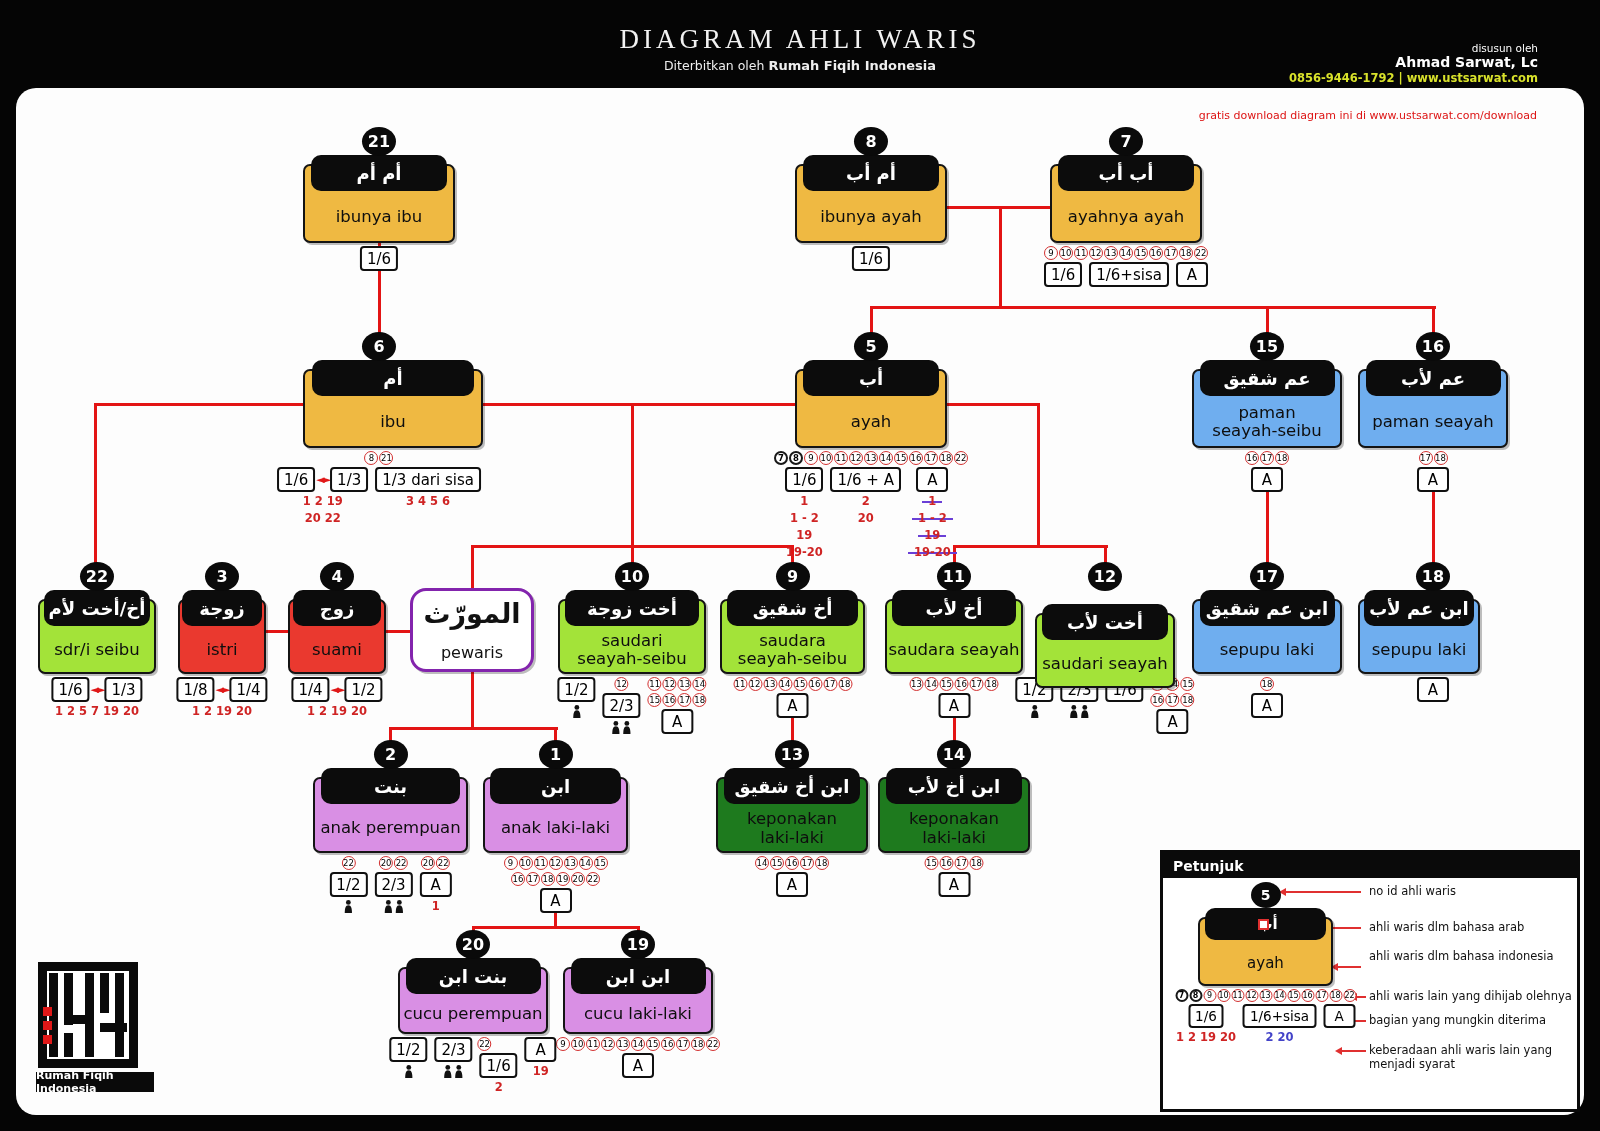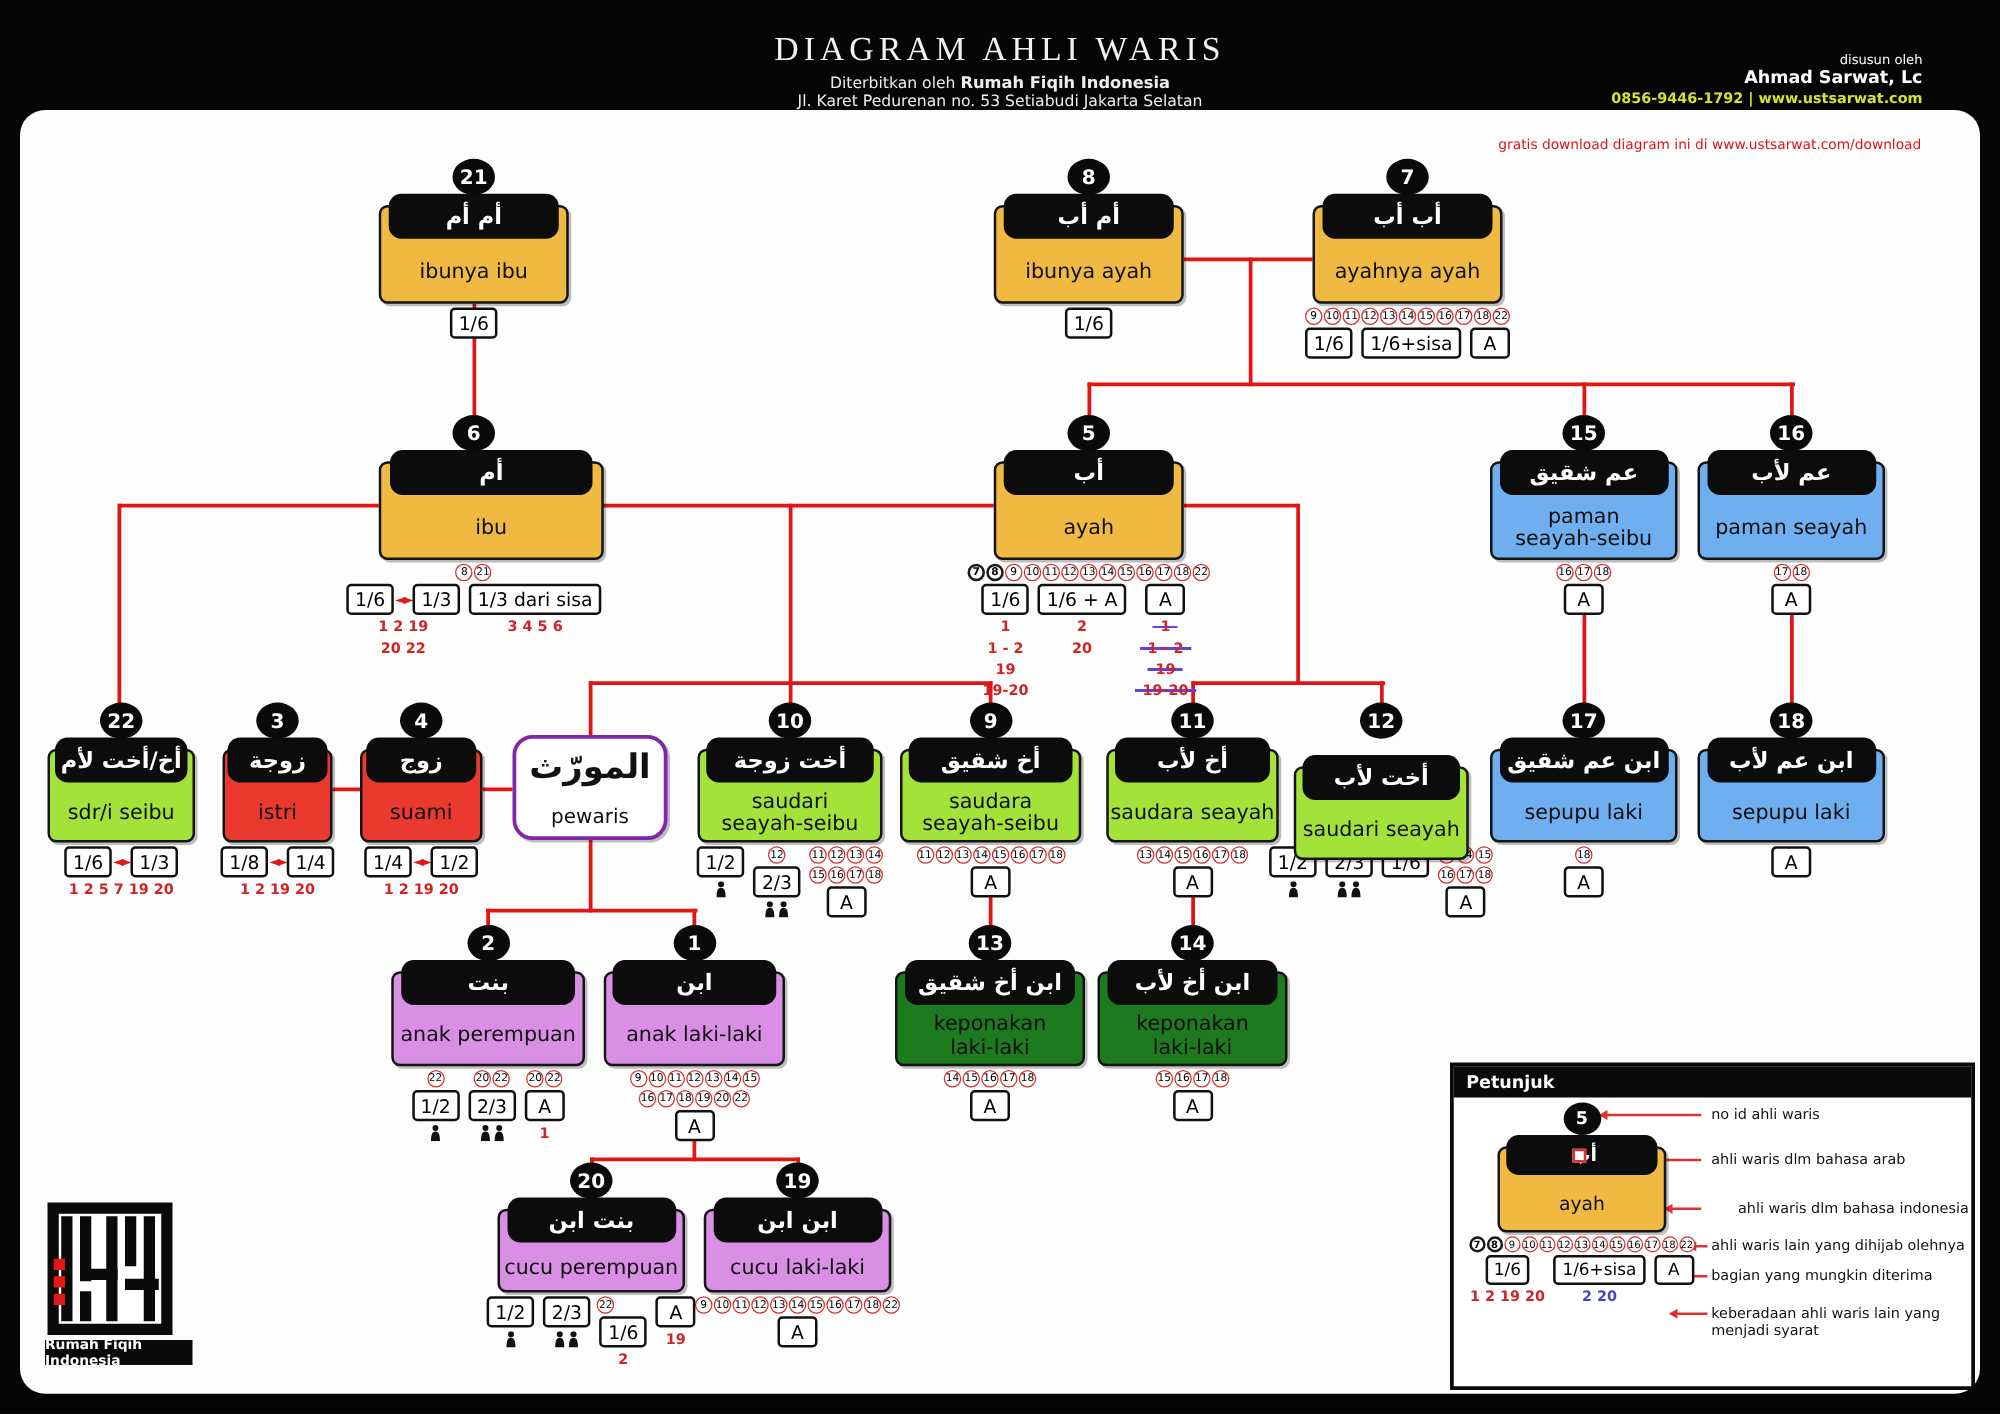--- a/index.html
+++ b/index.html
@@ -80,21 +80,20 @@
 <body>
 
 <div class="page">
   <div class="panel"></div>
 
   <div class="title">DIAGRAM AHLI WARIS</div>
   <div class="sub1">
     <span>Diterbitkan oleh</span>
     <b>Rumah Fiqih Indonesia</b>
   </div>
-  <div class="sub2">Jl. Karet Pedurenan no. 53 Setiabudi Jakarta Selatan</div>
   <div class="auth1">disusun oleh</div>
   <div class="auth2">Ahmad Sarwat, Lc</div>
   <div class="auth3">0856-9446-1792 | www.ustsarwat.com</div>
   <div class="dlnote">gratis download diagram ini di www.ustsarwat.com/download</div>
 
   <div id="diagram">
       <div class="seg" style="left: 377.5px; top: 243px; width: 3px; height: 91px; background: rgb(227, 20, 20);"></div>
       <div class="seg" style="left: 947px; top: 206px; width: 103px; height: 3px; background: rgb(227, 20, 20);"></div>
       <div class="seg" style="left: 998.5px; top: 206px; width: 3px; height: 103px; background: rgb(227, 20, 20);"></div>
       <div class="seg" style="left: 869.5px; top: 306px; width: 566px; height: 3px; background: rgb(227, 20, 20);"></div>
@@ -638,21 +637,21 @@
           <div class="circ">18</div>
         </div>
         <div class="groups">
           <div class="fgroup">
             <div class="fboxrow">
               <div class="fbox">A</div>
             </div>
           </div>
         </div>
       </div>
-      <div class="node" style="left: 1358px; top: 590px; width: 150px; height: 84px;">
+      <div class="node" style="left: 1358px; top: 590px; width: 122px; height: 84px;">
         <div class="nbody" style="--c: #6FAEEF;"></div>
         <div class="nhead" dir="rtl">ابن عم لأب</div>
         <div class="nlabel">sepupu laki</div>
       </div>
       <div class="badge" style="left: 1433px; top: 562px;">18</div>
       <div class="attach" style="left: 1433px; top: 677px;">
         <div class="groups">
           <div class="fgroup">
             <div class="fboxrow">
               <div class="fbox">A</div>
@@ -783,21 +782,21 @@
     <div id="legend-header">Petunjuk</div>
     <div id="legend-body">
       <div class="leg-arrow" style="top:13px;left:122px;width:76px;"></div>
       <div class="leg-arrow" style="top:49px;left:168px;width:30px;"></div>
       <div class="leg-arrow" style="top:88px;left:174px;width:24px;"></div>
       <div class="leg-arrow" style="top:118px;left:193px;width:10px;"></div>
       <div class="leg-arrow" style="top:142px;left:182px;width:21px;"></div>
       <div class="leg-arrow" style="top:172px;left:178px;width:25px;"></div>
       <div class="leg-label" style="top:6px;">no id ahli waris</div>
       <div class="leg-label" style="top:42px;">ahli waris dlm bahasa arab</div>
-      <div class="leg-label" style="top:81px;text-align:right;">ahli waris dlm bahasa indonesia</div>
+      <div class="leg-label" style="top:71px;">ahli waris dlm bahasa indonesia</div>
       <div class="leg-label" style="top:111px;">ahli waris lain yang dihijab olehnya</div>
       <div class="leg-label" style="top:135px;">bagian yang mungkin diterima</div>
       <div class="leg-label" style="top:165px;">keberadaan ahli waris lain yang menjadi syarat</div>
     <div class="node mini" style="left: 35px; top: 30px; width: 135px; height: 78px;">
           <div class="nbody" style="--c: #EFB942;"></div>
           <div class="nhead" dir="rtl">أب<span class="marker"></span></div>
           <div class="nlabel">ayah</div>
         </div>
         <div class="badge mini" style="left: 102.5px; top: 4px;">5</div>
         <div class="attach mini-att" style="left: 102.5px; top: 111px;">

